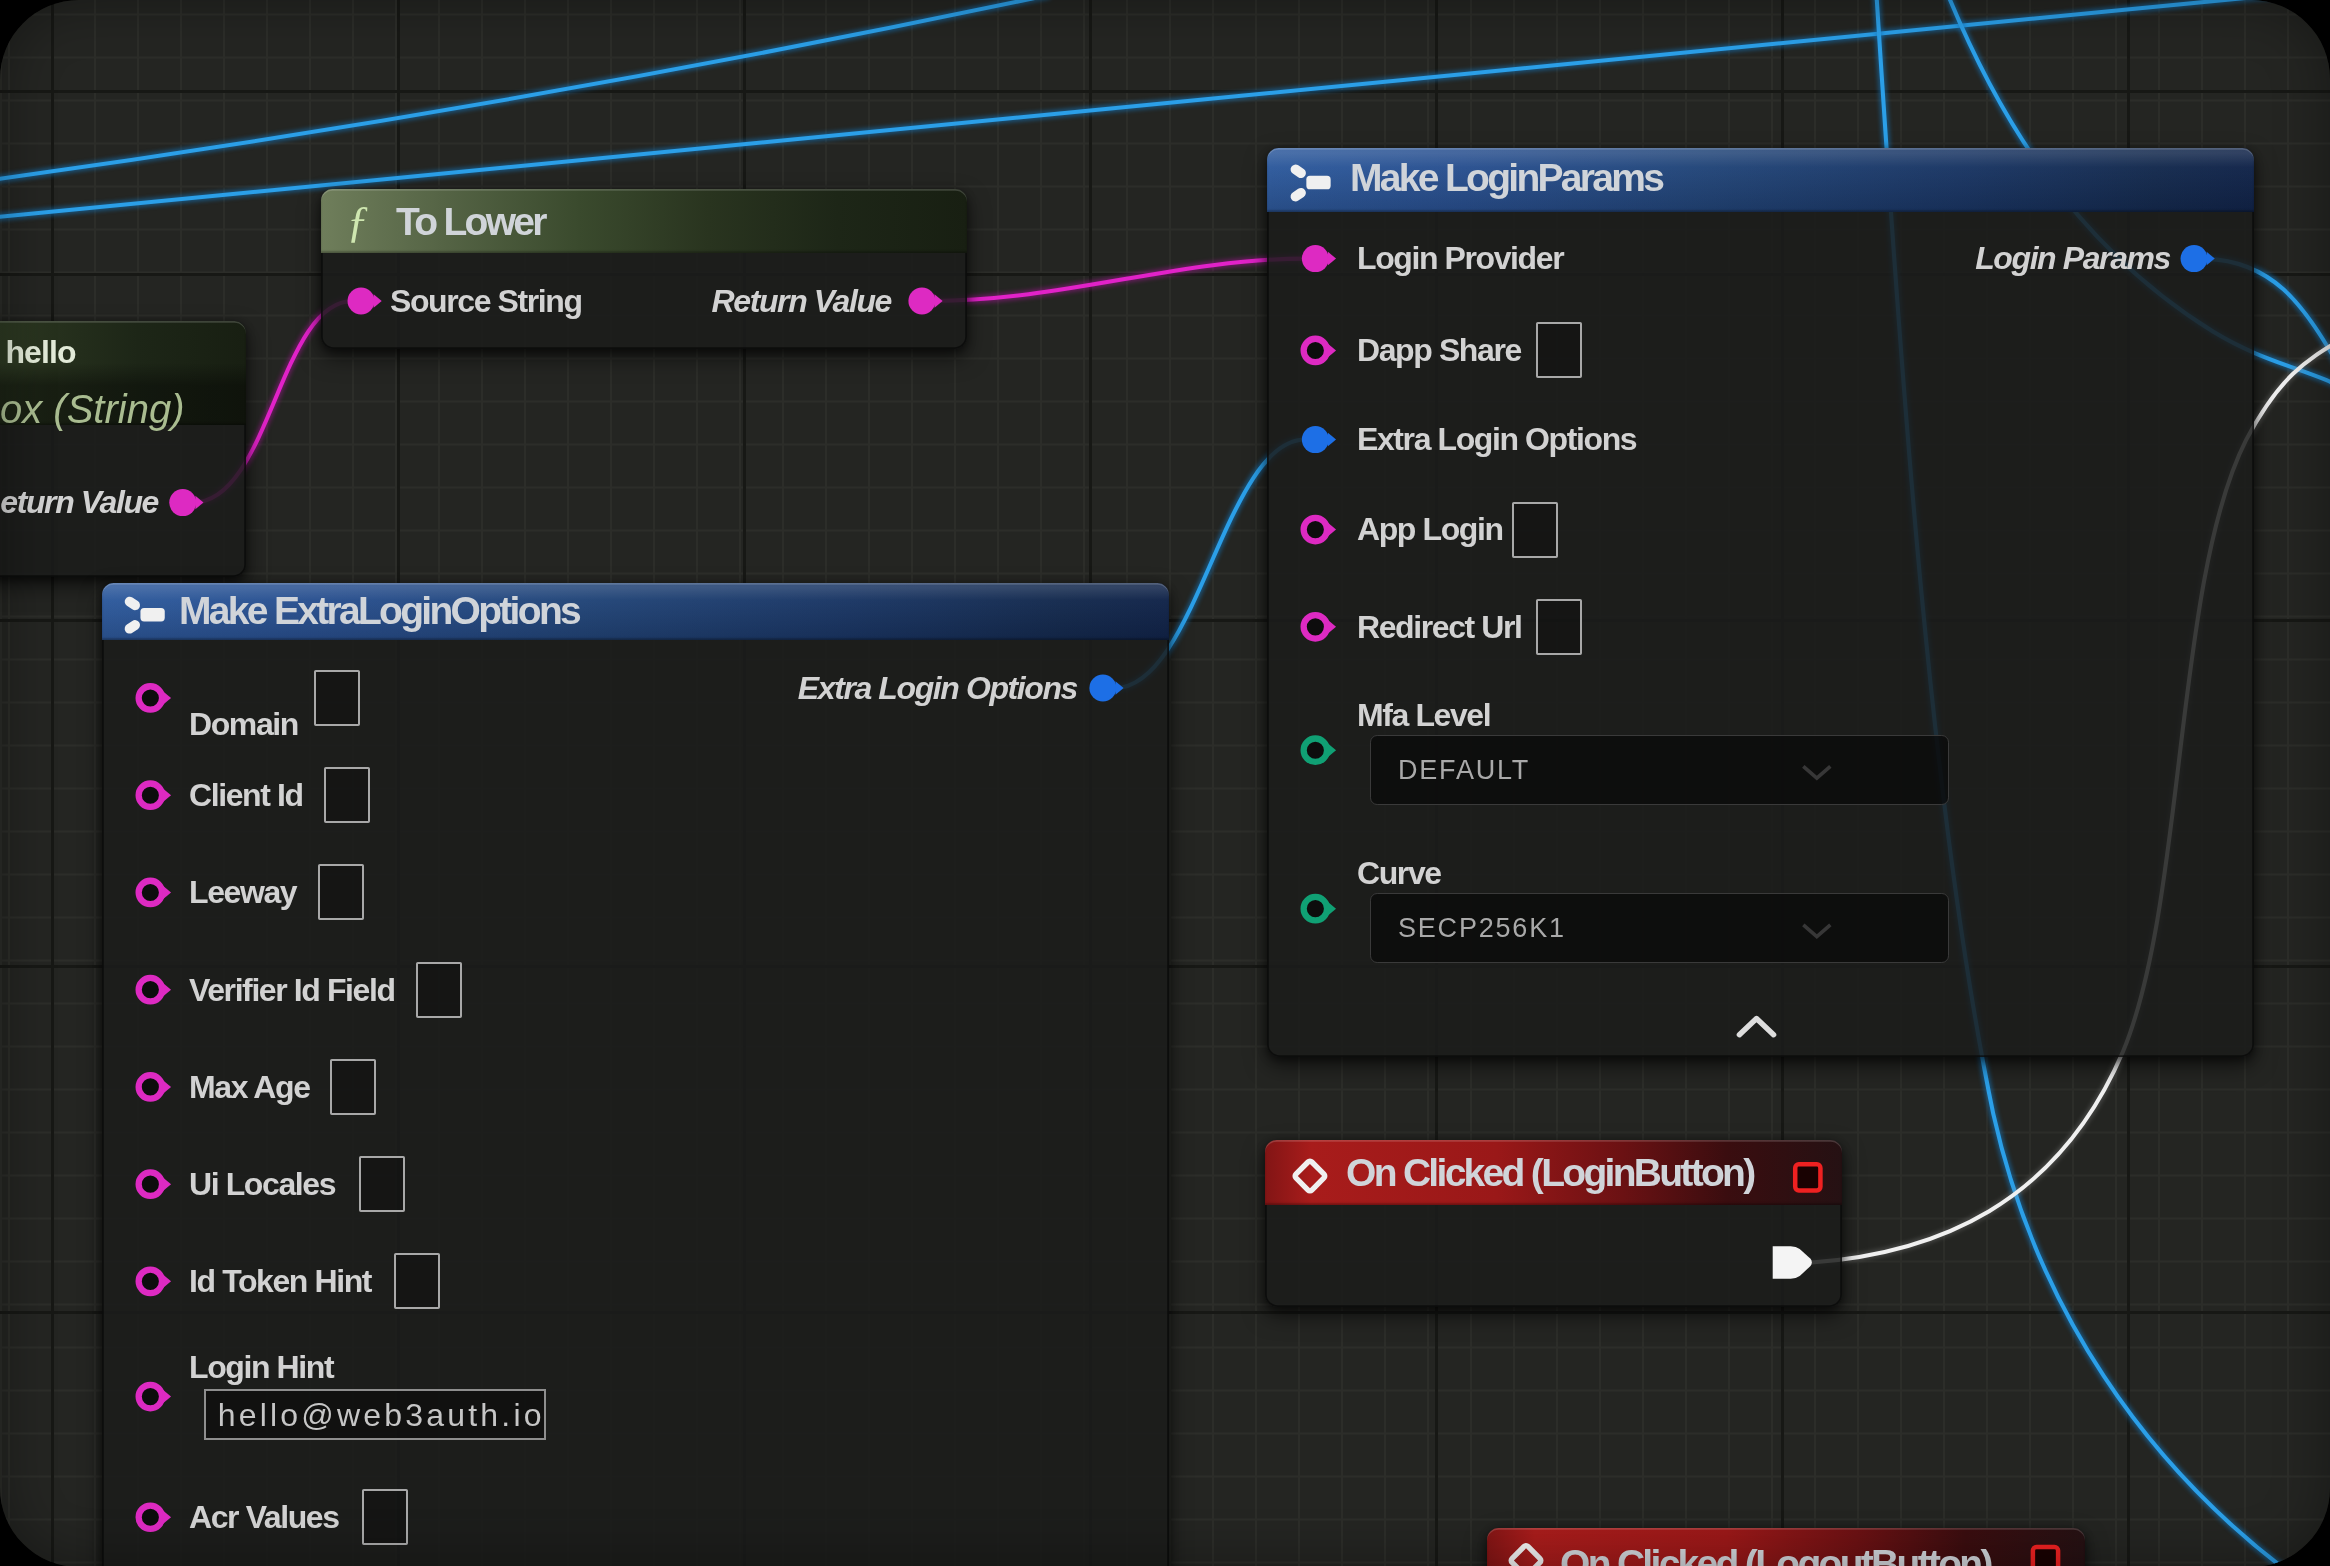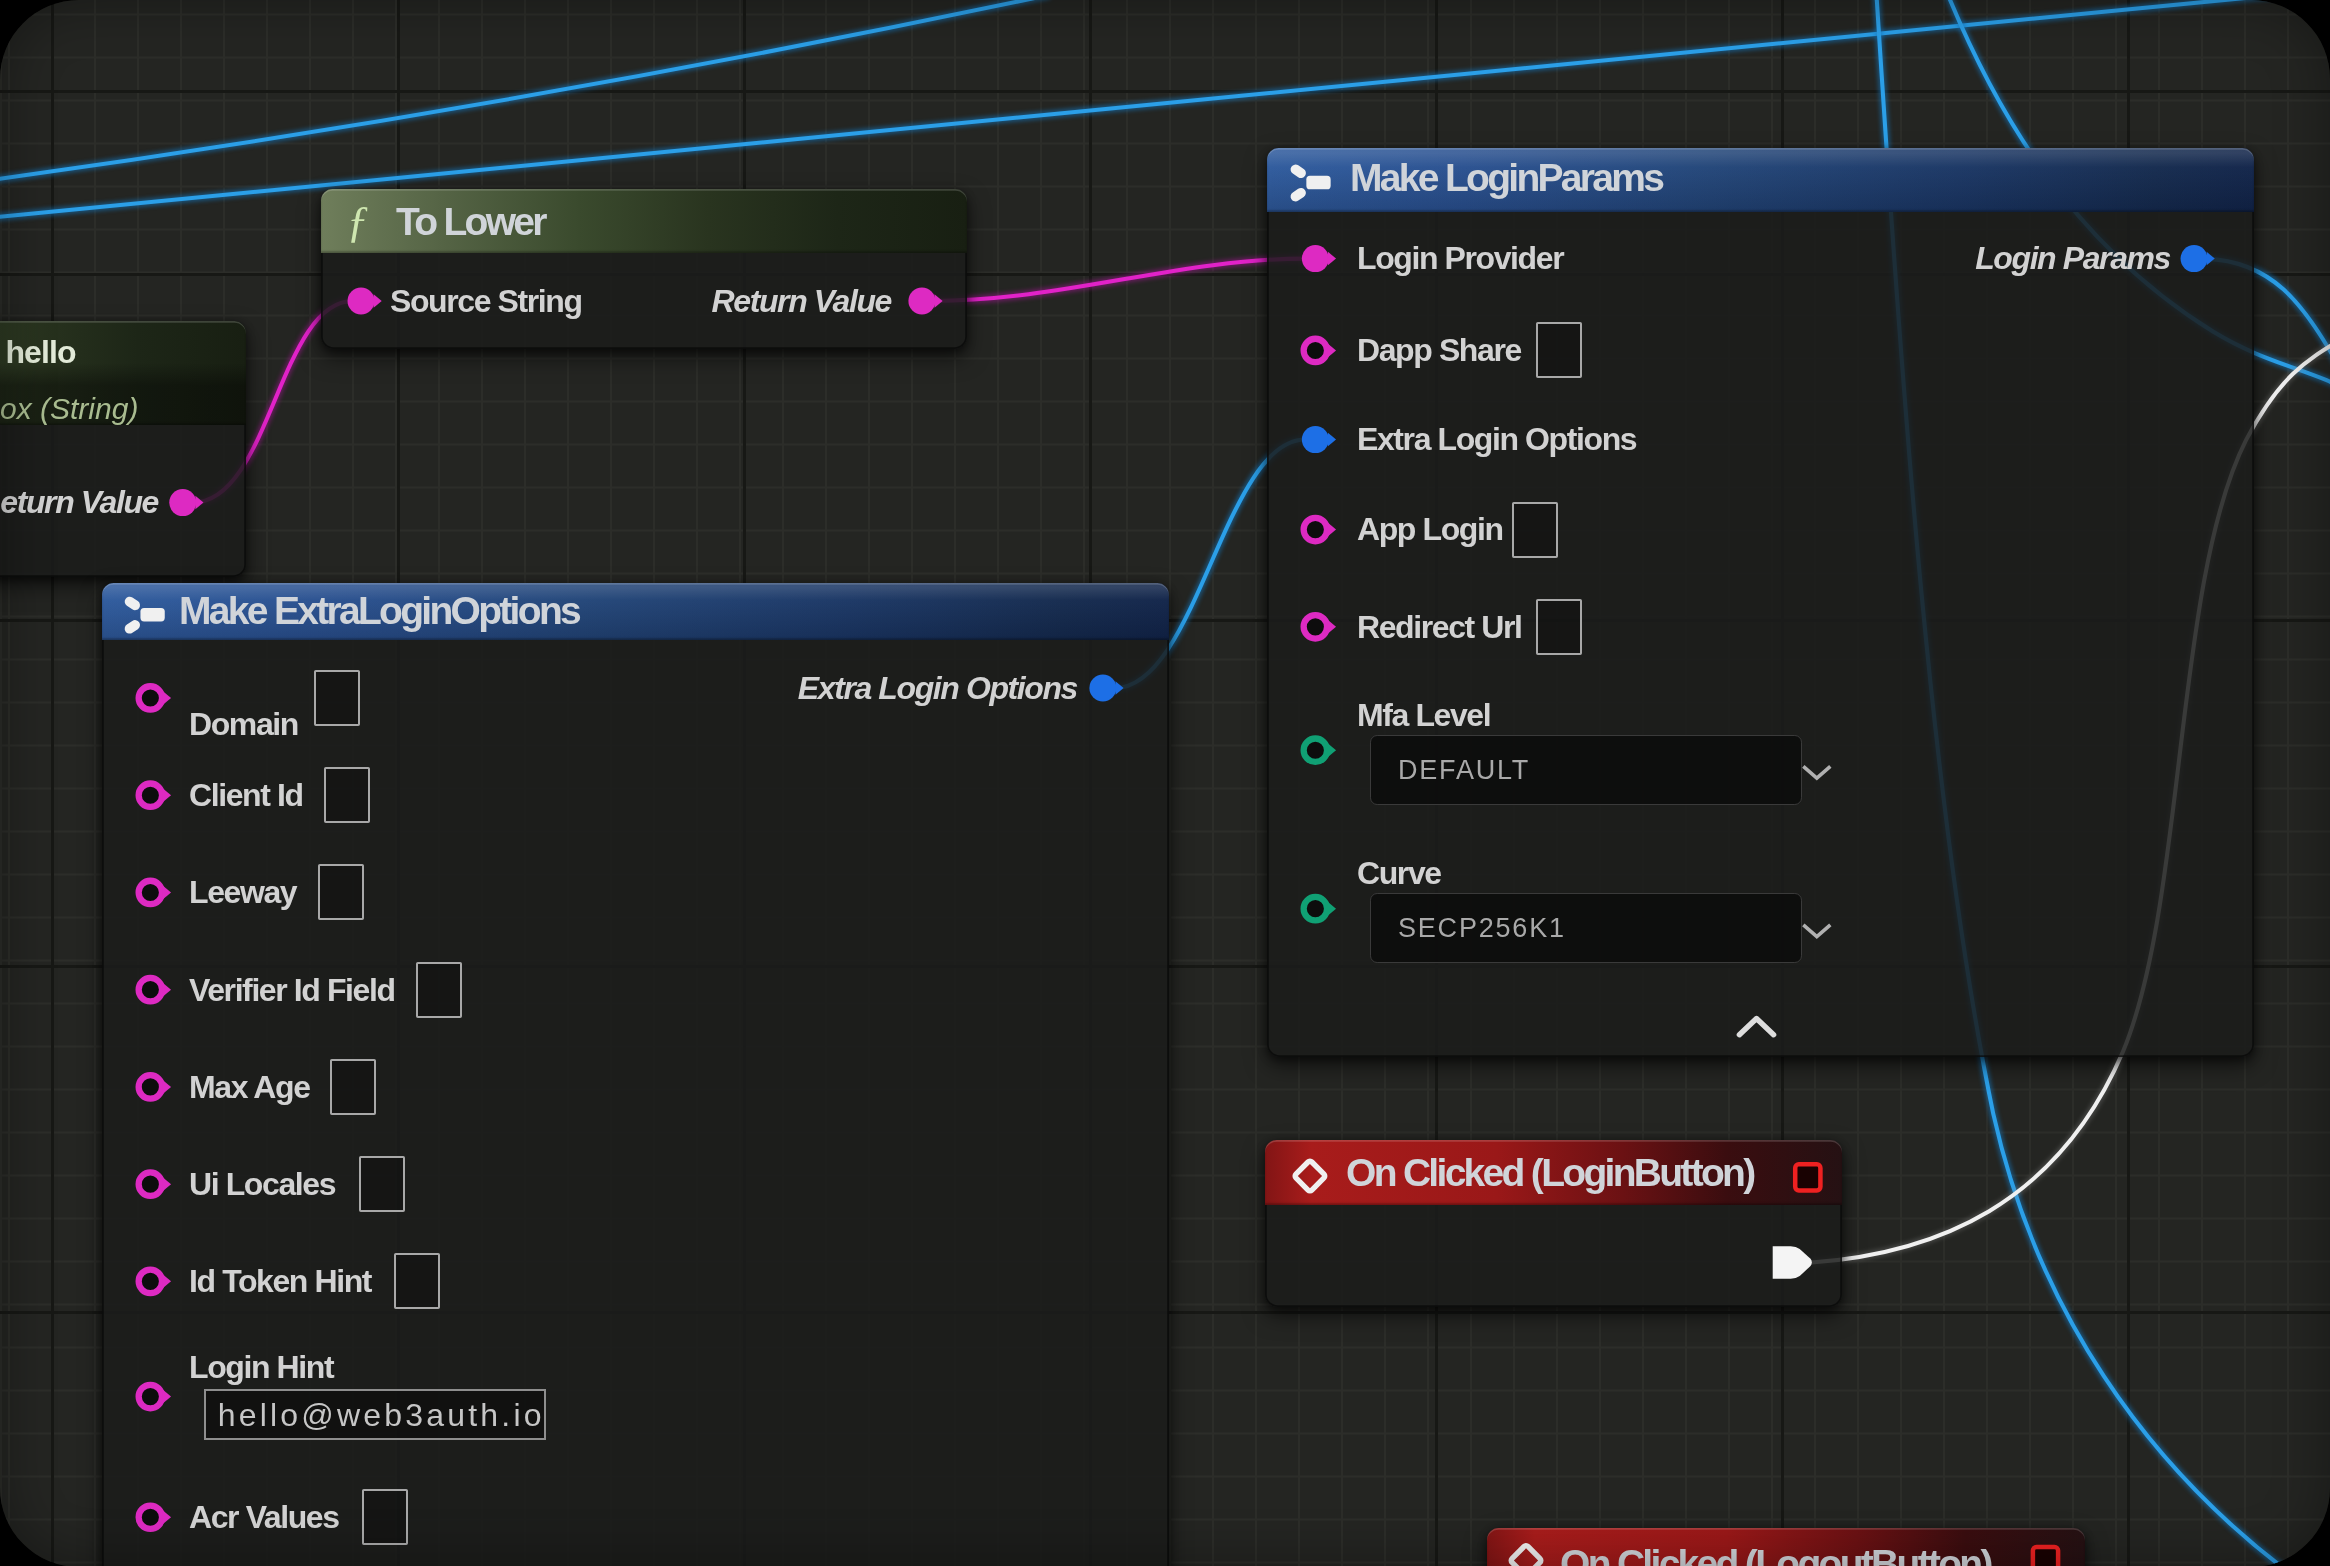--- a/index.html
+++ b/index.html
@@ -24,23 +24,23 @@
 .hdr { position:absolute; left:0; right:0; top:0; border-radius:11.7px 11.7px 0 0;
   box-shadow: inset 0 1.8px 0 rgba(255,255,255,0.16), inset 0 -1.8px 1.8px rgba(0,0,0,0.3); }
 .hblue { background:linear-gradient(180deg,rgba(255,255,255,0.13) 0 8%,rgba(255,255,255,0.02) 30%,rgba(0,0,10,0.16) 100%),linear-gradient(90deg,#2f5b9d 0%,#2a5190 20%,#234679 45%,#1b3765 70%,#152b4f 90%,#12254a 100%); }
 .hgreen { background:linear-gradient(90deg,#6f7e5b 0%,#566546 18%,#3a4a2d 40%,#29341f 60%,#1d2617 80%,#181f12 100%); }
 .hdk { background:linear-gradient(180deg,rgba(0,0,0,0) 0 40%,rgba(0,0,0,0.38) 62% 100%),linear-gradient(90deg,#6f7e5b 0%,#566546 18%,#3a4a2d 40%,#29341f 60%,#1d2617 80%,#181f12 100%); }
 .hred { background:linear-gradient(90deg,#821515 0%,#a81c1b 8%,#9a1818 40%,#6b1113 62%,#3a0d0f 80%,#251113 100%); }
 .lbl { position:absolute; z-index:4; font-weight:bold; font-size:32px; letter-spacing:-1.4px; color:#d2d2d2; white-space:nowrap; transform:translateY(-50%); }
 .lr { transform:translate(-100%,-50%);font-style:italic; }
 .t1 { position:absolute; z-index:4; font-weight:bold; font-size:39px; letter-spacing:-2.7px; color:#d0d4d9; white-space:nowrap; transform:translateY(-50%); }
 .t2 { position:absolute; z-index:4; font-weight:bold; font-size:32px; letter-spacing:-0.9px; color:#e2ead8; white-space:nowrap; transform:translateY(-50%); }
-.sub { position:absolute; z-index:4; font-style:italic; font-size:30px; color:#a9bc90; white-space:nowrap; transform:translateY(-50%); }
+.sub { position:absolute; z-index:4; font-style:italic; font-size:40px; color:#a9bc90; white-space:nowrap; transform:translateY(-50%); }
 .cb { position:absolute; z-index:4; width:46px; height:56px; border:2.7px solid #a8a8a8; border-radius:1.8px; background:rgba(10,10,10,0.35); }
-.dd { position:absolute; z-index:4; width:432px; height:70px; background:rgba(8,8,8,0.72); border:1.8px solid #3a3a3a; border-radius:7.2px; }
+.dd { position:absolute; z-index:4; width:579px; height:70px; background:rgba(8,8,8,0.72); border:1.8px solid #3a3a3a; border-radius:7.2px; }
 .dd span { position:absolute; left:27px; top:50%; transform:translateY(-50%); font-size:27px; letter-spacing:1.8px; color:#a9a9a9; }
 .tf { position:absolute; z-index:4; left:204px; top:1389px; width:342px; height:51px; border:2.7px solid #8e8e8e; background:rgba(5,5,5,0.5); }
 .tf span { position:absolute; left:11.7px; top:50%; transform:translateY(-50%); font-size:32px; letter-spacing:3.2px; color:#c6c6c6; white-space:nowrap; }
 </style></head><body>
 <div id="stage">
 <svg class="lay" width="2330" height="1567" viewBox="0 0 2588 1740">
       <path d="M -5,199 Q 580,118 1166,-6" class="wgb"></path>
       <path d="M -5,199 Q 580,118 1166,-6" class="wb"></path>
       <path d="M -5,241 L 2530,-6" class="wgb"></path>
       <path d="M -5,241 L 2530,-6" class="wb"></path>

